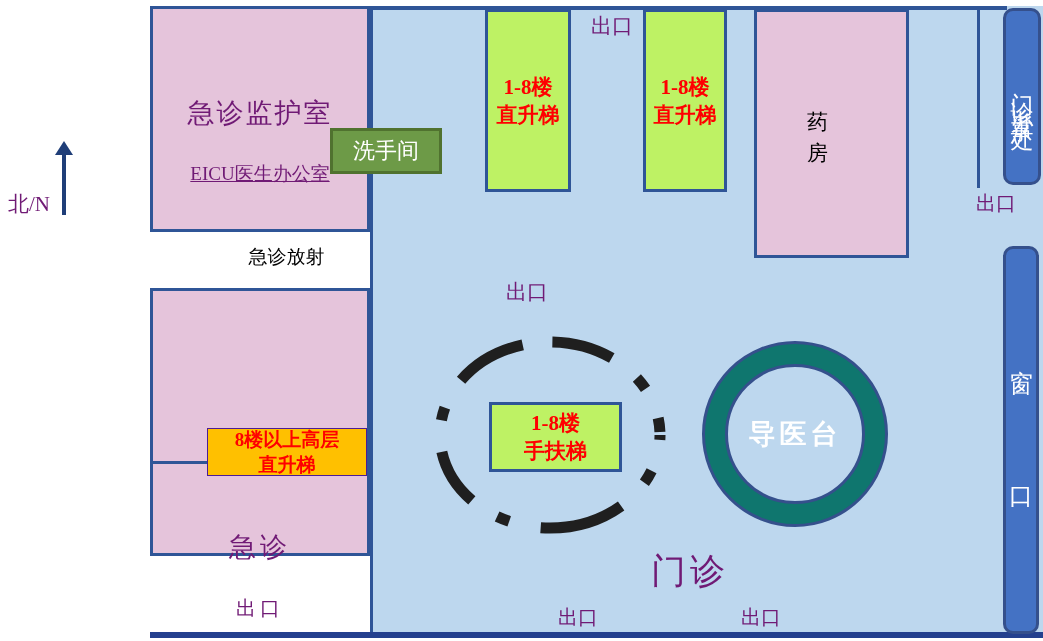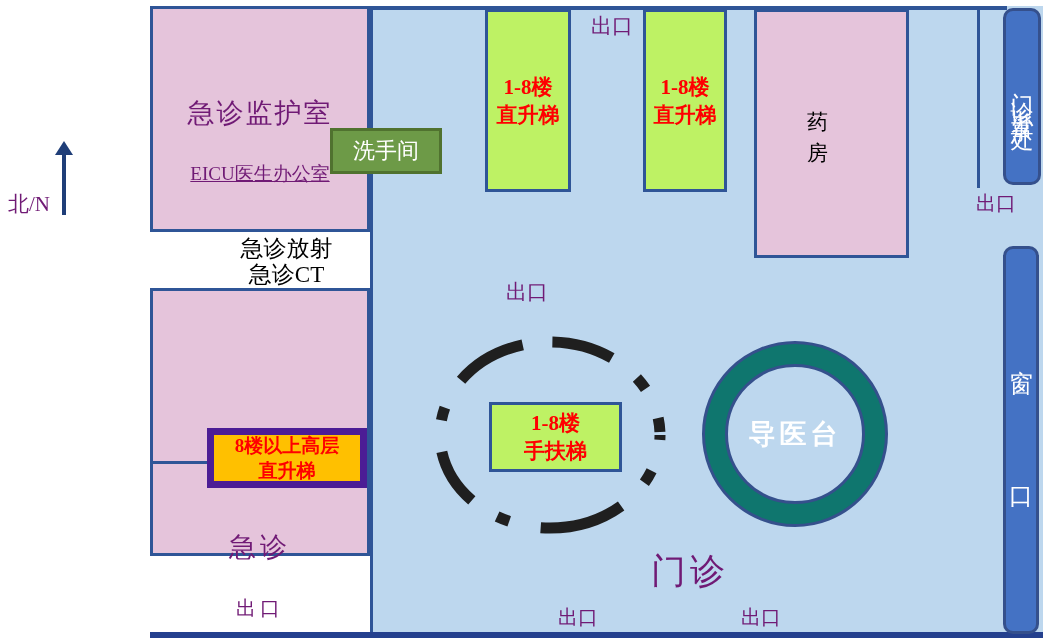--- a/index.html
+++ b/index.html
@@ -14,28 +14,28 @@
   #hall-left-border{left:370px;top:6px;width:3px;height:629px;background:#2F5597;}
   #hall-right-border{left:977px;top:6px;width:3px;height:182px;background:#2F5597;}
   #bottom-line{left:150px;top:632px;width:893px;height:6px;background:#24408E;}
   
   #monitor-room{left:150px;top:6px;width:220px;height:226px;background:#E5C4DB;
                 border:3px solid #2F5597;box-sizing:border-box;}
   #monitor-title{left:0;top:86px;width:100%;font-size:27px;letter-spacing:2px;}
   #monitor-subtitle{left:0;top:152px;width:100%;font-size:19px;text-decoration:underline;}
   #radiology-strip{left:153px;top:232px;width:215px;height:40px;background:#ffffff;
                    text-align:center;padding-left:52px;box-sizing:border-box;
-                   font-size:23px;line-height:26px;padding-top:4px;}
+                   font-size:19px;line-height:26px;padding-top:12px;}
   #emergency-room{left:150px;top:288px;width:220px;height:268px;background:#E5C4DB;
                   border:3px solid #2F5597;box-sizing:border-box;}
   #emergency-divider{left:0;top:170px;width:55px;height:3px;background:#2F5597;}
   #emergency-label{left:0;top:238px;width:100%;font-size:27px;letter-spacing:4px;}
   #emergency-exit{left:0;top:304px;width:100%;font-size:20px;letter-spacing:4px;}
-  #highrise-elevator{left:207px;top:428px;width:160px;height:60px;background:#FFC000;
-                     border:7px solid #4c1d95;box-sizing:border-box;
+  #highrise-elevator{left:207px;top:428px;width:160px;height:48px;background:#FFC000;
+                     border:1px solid #4c1d95;box-sizing:border-box;
                      display:flex;flex-direction:column;align-items:center;justify-content:center;
                      color:#FF0000;font-size:19px;font-weight:bold;line-height:25px;}
   
   .elev{background:#bef264;border:3px solid #2F5597;box-sizing:border-box;
         display:flex;flex-direction:column;align-items:center;justify-content:center;
         color:#FF0000;font-weight:bold;}
   #elevator-left{left:485px;top:9px;width:86px;height:183px;font-size:21px;line-height:28px;}
   #elevator-right{left:643px;top:9px;width:84px;height:183px;font-size:21px;line-height:28px;}
   #escalator-box{left:489px;top:402px;width:133px;height:70px;font-size:21px;line-height:28px;}
   
@@ -97,21 +97,20 @@
   <div class="abs" id="north-arrow-line"></div>
   <div class="abs" id="north-arrow-head"></div>
 
   <div class="abs" id="monitor-room">
     <div class="abs label" id="monitor-title">急诊监护室</div>
     <div class="abs label" id="monitor-subtitle">EICU医生办公室</div>
   </div>
 
   <div class="abs" id="radiology-strip">
     <div>急诊放射</div>
-    <div>急诊CT</div>
   </div>
 
   <div class="abs" id="emergency-room">
     <div class="abs" id="emergency-divider"></div>
     <div class="abs label" id="emergency-label">急诊</div>
     <div class="abs label" id="emergency-exit">出口</div>
   </div>
 
   <div class="abs" id="highrise-elevator">
     <div>8楼以上高层</div>

